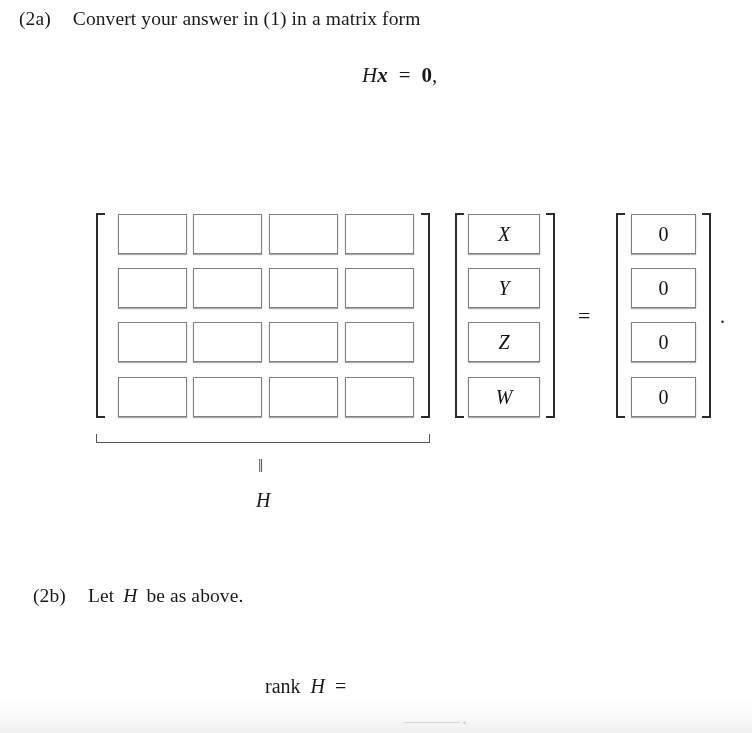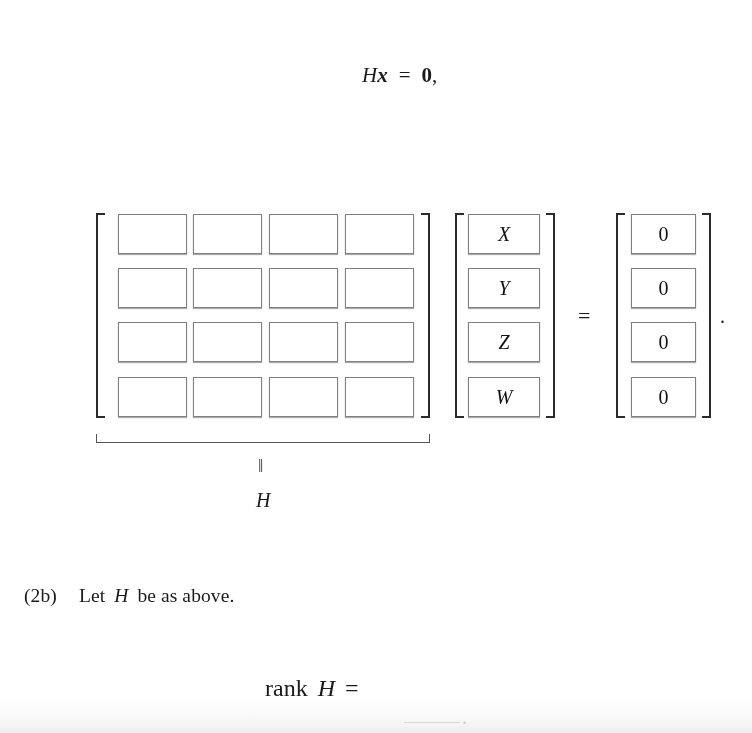--- a/index.html
+++ b/index.html
@@ -33,21 +33,21 @@
   }
 
   
   .prob-line {
     position: absolute;
     font-size: 19.5px;
     white-space: nowrap;
     letter-spacing: 0.1px;
   }
   .tag-2a { left: 19px; top: 8px; }
-  .tag-2b { left: 24px; top: 585px; }
+  .tag-2b { left: 33px; top: 585px; }
   .lbl { display: inline-block; }
   .gap-sm { display: inline-block; width: 22px; }
   .gap-xs { display: inline-block; width: 9px; }
   .ital { font-style: italic; }
 
   .where-line {
     position: absolute;
     left: 19px;
     top: 128px;
     font-size: 19.5px;
@@ -136,21 +136,21 @@
     font-size: 20px;
     font-style: italic;
     color: #1a1a1a;
   }
 
   
   .rank-line {
     position: absolute;
     left: 265px;
     top: 675px;
-    font-size: 24px;
+    font-size: 20px;
     white-space: nowrap;
   }
   .rank-line .it { font-style: italic; }
   .rank-sp { display: inline-block; width: 10px; }
 
   .answer-rule {
     position: absolute;
     left: 404px;
     top: 722px;
     width: 56px;
@@ -163,20 +163,23 @@
     top: 706px;
     font-size: 20px;
     color: #1a1a1a;
   }
 </style>
 </head>
 <body>
 
 <div class="page">
 
+  <div class="prob-line tag-2a">
+    <span class="lbl">(2a)</span><span class="gap-sm"></span><span class="lbl">Convert your answer in (1) in a matrix form</span>
+  </div>
 
   <div class="eq-display">
     <span class="it">H</span><span class="bi">x</span><span class="eq-sp"></span><span>=</span><span class="eq-sp"></span><span class="bd">0</span><span>,</span>
   </div>
 
 
   <div class="matrix-area">
 
     <div class="brk left" style="left:96px; top:213px; height:205px;"></div>
 

